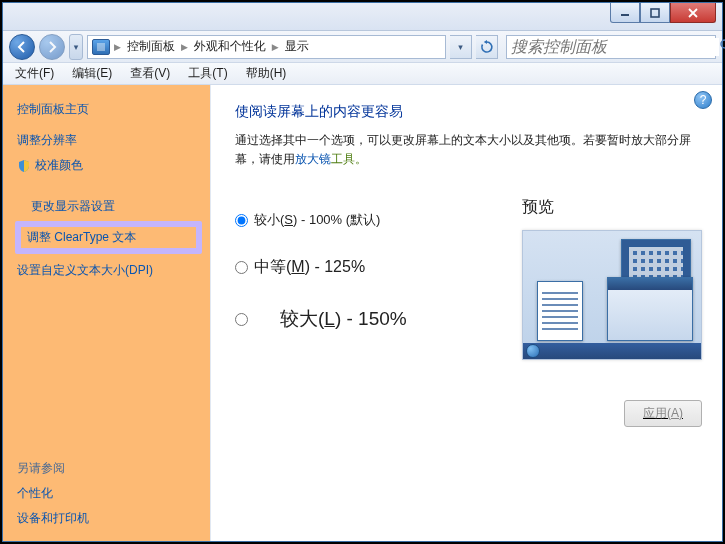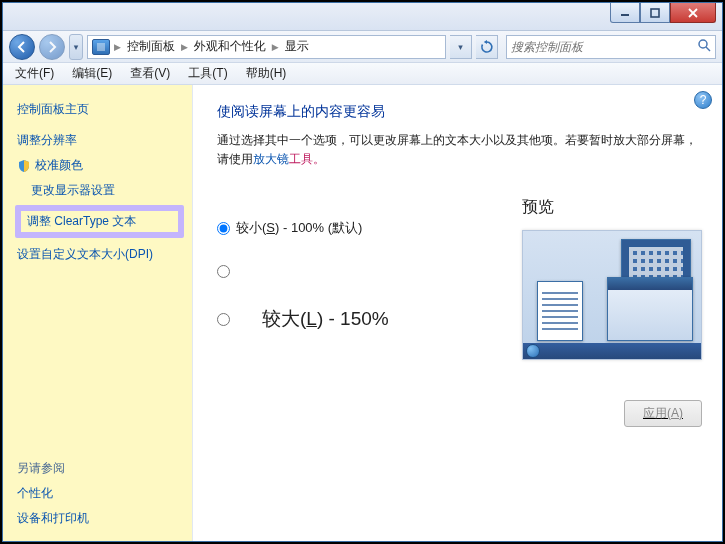--- a/index.html
+++ b/index.html
@@ -21,45 +21,45 @@
   .navbtn { width:26px; height:26px; border-radius:50%; background:radial-gradient(circle at 30% 30%, #6fa8e6, #1e5aa8); display:flex; align-items:center; justify-content:center; color:#fff; font-size:14px; border:1px solid #2a5a96;}
   .navbtn.fwd { opacity:.55; }
   .navbtn.smalldrop { width:14px; height:26px; border-radius:3px; background:linear-gradient(#e2ebf6,#c8d7ea); border:1px solid #a7bad4; color:#3c5a82; font-size:9px;}
   .addr { flex:1; height:24px; background:#fff; border:1px solid #a7bad4; display:flex; align-items:center; font-size:12px; color:#1e1e1e; padding:0 4px; gap:4px;}
   .addr .crumb { display:flex; align-items:center; gap:2px; padding:0 2px;}
   .addr .sep { color:#888; font-size:9px;}
   .addr .cp-icon { width:18px; height:16px; background:linear-gradient(#5aa3e8,#2f6fb5); border:1px solid #2a5a96; border-radius:2px; display:flex; align-items:center; justify-content:center;}
   .addr-split { width:22px; height:24px; border:1px solid #a7bad4; border-left:none; background:linear-gradient(#eef3fa,#d6e2f1); display:flex; align-items:center; justify-content:center;}
   .addr-split.refresh svg { color:#2f6fb5;}
   .search { width:210px; height:24px; background:#fff; border:1px solid #a7bad4; display:flex; align-items:center; padding:0 4px; margin-left:4px;}
-  .search input { border:none; outline:none; flex:1; font-size:12px; color:#666; font-style:italic;}
+  .search input { border:none; outline:none; flex:1; font-size:16px; color:#666; font-style:italic;}
   .search .sicon { color:#4a78b4; }
 
   
   .menubar { height:22px; background:linear-gradient(#f7fafd,#e9eef6); border-bottom:1px solid #d0dbeb; display:flex; align-items:center; padding:0 4px; font-size:12px; color:#1e1e1e; gap:2px;}
   .menubar .menu { padding:2px 8px; }
 
   
   .body { display:flex; height:calc(100% - 28px - 32px - 22px); }
-  .sidebar { width:190px; background:#fef9c3; border-right:1px solid #e1e8f2; padding:12px 8px 10px 14px; display:flex; flex-direction:column; font-size:12px; color:#0a55b0;}
+  .sidebar { width:208px; background:#fdba74; border-right:1px solid #e1e8f2; padding:12px 8px 10px 14px; display:flex; flex-direction:column; font-size:12px; color:#0a55b0;}
   .sidebar .link { padding:4px 0; cursor:pointer; }
   .sidebar .grouptop { margin-bottom:6px;}
-  .sidebar .indent { padding-left:14px; color:#0a55b0;}
+  .sidebar .indent { padding-left:14px; color:#0a55b0;margin-top:16px;}
   .sidebar .calrow { display:flex; align-items:center; gap:4px; padding:4px 0;}
   .sidebar .shield { width:14px; height:14px; }
   .sidebar .highlight { border:6px solid #c4b5fd; border-radius:2px; padding:2px 6px; display:inline-block; margin:2px 0 4px -2px;}
   .sidebar .spacer { flex:1; }
   .sidebar .see-also-hdr { color:#4a6a94; font-size:12px; margin-bottom:4px;}
 
   .main { flex:1; padding:18px 20px 14px 24px; position:relative; overflow:hidden;}
   .help-icon { position:absolute; top:6px; right:10px; width:18px; height:18px; border-radius:50%; background:radial-gradient(circle at 35% 30%, #8fc4f4, #2f7fcc); color:#fff; font-size:12px; display:flex; align-items:center; justify-content:center; border:1px solid #2a6aa8;}
   .main h1 { font-size:14px; color:#003399; font-weight:normal; margin-bottom:10px;}
   .main p.desc { font-size:12px; color:#222; line-height:1.6; margin-bottom:28px;}
   .main p.desc a { color:#0a55b0; }
-  .main p.desc .tool { color:#be185d;text-align:right;}
+  .main p.desc .tool { color:#4d7c0f;text-align:right;}
 
   .scale-row { display:flex; align-items:flex-end; }
   .options { flex:1; }
   .opt { display:flex; align-items:center; gap:6px; font-size:13px; color:#222; margin-bottom:28px;}
   .opt input[type=radio]{ width:13px; height:13px;}
   .opt.big { font-size:16px;}
   .opt.bigger { font-size:19px;gap:32px;}
 
   .preview-lbl { font-size:16px; color:#222; margin-bottom:12px;font-family:Liberation Mono, monospace;}
   .preview-box { width:180px; height:130px; border:1px solid #b5c6dd; background:linear-gradient(#d5e2f2,#bcd1e9); position:relative; box-shadow:0 0 3px rgba(0,0,0,.15);}
@@ -198,20 +198,23 @@
       <div class="scale-row">
         <div class="options">
           <label class="opt">
             <input type="radio" name="scale" checked="" style="">
             <span>
               <span>较小(</span><span class="underline">S</span><span>) - 100% (默认)</span>
             </span>
           </label>
           <label class="opt big">
             <input type="radio" name="scale" style="">
+            <span>
+              <span>中等(</span><span class="underline">M</span><span>) - 125%</span>
+            </span>
           </label>
           <label class="opt bigger">
             <input type="radio" name="scale" style="">
             <span>
               <span>较大(</span><span class="underline">L</span><span>) - 150%</span>
             </span>
           </label>
         </div>
 
         <div>

